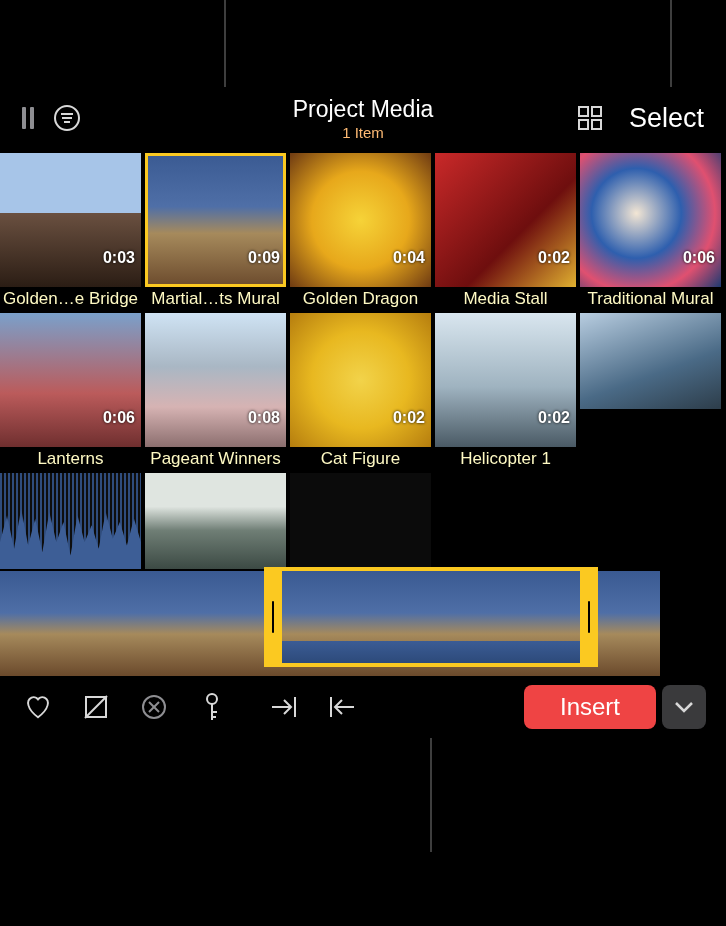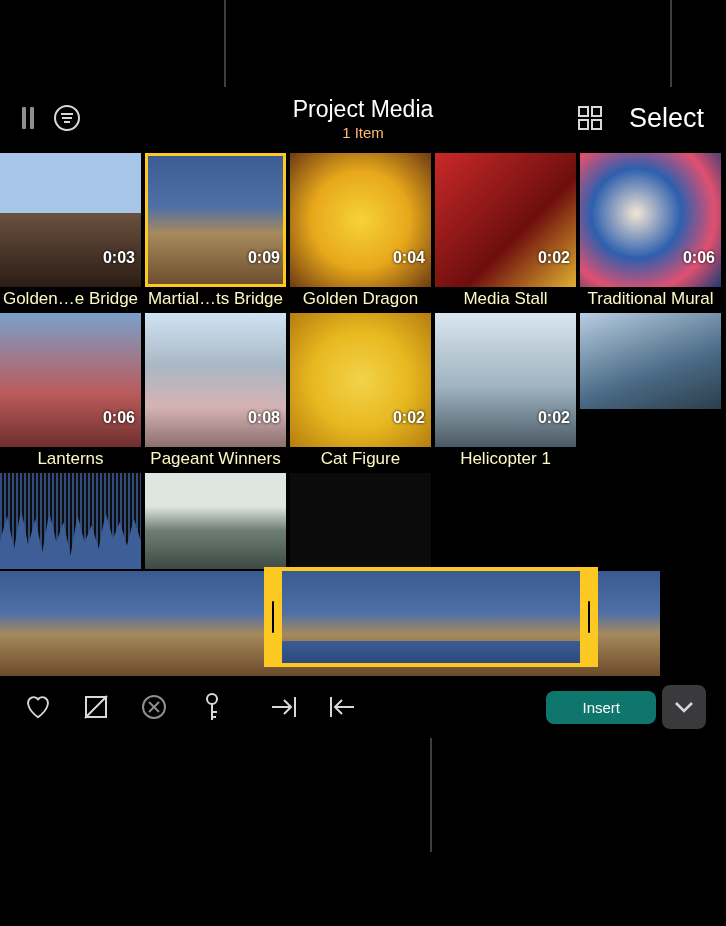--- a/index.html
+++ b/index.html
@@ -25,21 +25,21 @@
   .filmstrip { height:105px; position:relative; margin-top:2px; display:flex; }
   .frame { flex:0 0 110px; height:100%; }
   .selwrap { position:absolute; top:-4px; height:100px; border:4px solid #fbc921; border-left:none; border-right:none; display:flex; }
   .selhandle { width:18px; background:#fbc921; position:relative; }
   .selhandle::after { content:""; position:absolute; left:50%; top:50%; transform:translate(-50%,-50%); width:2px; height:32px; background:#000; border-radius:1px; }
   .selmid { flex:1; position:relative; }
   .wave { position:absolute; left:0; right:0; bottom:0; height:22px; background:linear-gradient(0deg,#2d4a7a,#3b5c95); }
   .toolbar { height:62px; display:flex; align-items:center; gap:30px; padding:0 20px 0 24px; }
   .tool { width:28px; height:28px; display:flex; align-items:center; justify-content:center; }
   .toolbar-right { margin-left:auto; display:flex; gap:6px; align-items:center; }
-  .insert-btn { background:#0f766e; color:#fff; font-size:15px; font-weight:400; padding:8px 36px; border-radius:8px; }
+  .insert-btn { background:#ef4444; color:#fff; font-size:24px; font-weight:400; padding:8px 36px; border-radius:8px; }
   .chev-btn { background:#3a3a3c; width:44px; height:44px; border-radius:8px; display:flex; align-items:center; justify-content:center; }
   .callout-line { position:absolute; background:#3e3e3e; }
   svg { display:block; }
 
   
   .th-bridge { background:linear-gradient(180deg,#a7c5e8 45%,#6a5040 45%,#2b1d14 100%); }
   .th-mural { background:linear-gradient(180deg,#3a5a92 0%,#4f6fa7 40%,#a68a5c 60%,#6b4a2c 100%); }
   .th-pdragon { background:linear-gradient(180deg,#3b3b3b 0%,#7e4de0 45%,#d63a6e 100%); }
   .th-ydragon { background:radial-gradient(circle at 50% 50%,#f6d338 0%,#e7a81b 50%,#6e3a12 100%); }
   .th-market { background:linear-gradient(135deg,#c92929 0%,#6e0e0e 60%,#e0b030 100%); }
@@ -103,21 +103,21 @@
       <div class="clip">
         <div class="thumb th-bridge">
           <div class="dur">0:03</div>
         </div>
         <div class="label">Golden…e Bridge</div>
       </div>
       <div class="clip">
         <div class="thumb th-mural selected">
           <div class="dur">0:09</div>
         </div>
-        <div class="label">Martial…ts Bridge</div>
+        <div class="label">Martial…ts Mural</div>
       </div>
       <div class="clip">
         <div class="thumb th-ydragon">
           <div class="dur">0:04</div>
         </div>
         <div class="label">Golden Dragon</div>
       </div>
       <div class="clip">
         <div class="thumb th-market">
           <div class="dur">0:02</div>

